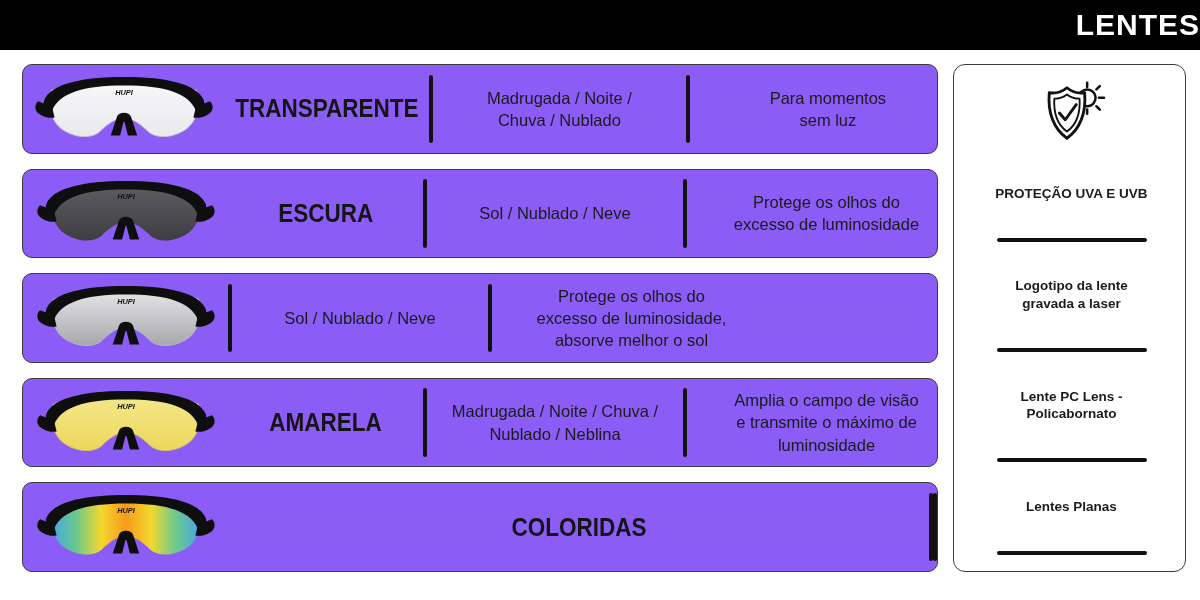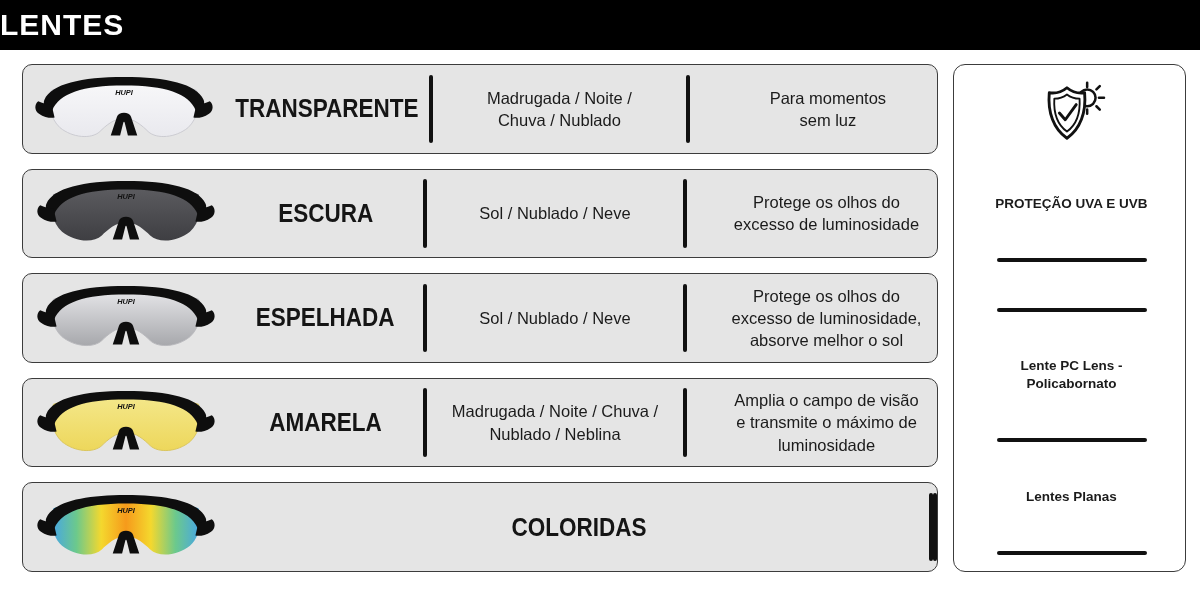--- a/index.html
+++ b/index.html
@@ -1,33 +1,33 @@
 <!DOCTYPE html>
 <html><head>
 <meta charset="utf-8">
 <style>
   html,body{margin:0;padding:0;}
   body{
     width:1200px;height:600px;overflow:hidden;background:#ffffff;
     font-family:"Liberation Sans", sans-serif;color:#1b1b1b;
   }
   .header{
-    height:50px;background:#000;display:flex;align-items:center;justify-content:flex-start;
+    height:50px;background:#000;display:flex;align-items:center;justify-content:flex-end;
   }
   .header h1{
     margin:0;color:#fff;font-size:30px;font-weight:bold;letter-spacing:1px;
   }
   .content{
     display:flex;padding:14px 0 0 22px;gap:15px;
   }
   .main{
     width:916px;height:508px;display:flex;flex-direction:column;gap:15px;
   }
   .row{
-    flex:1;background:#e5e5e5;border:1.6px solid #3c3c3c;border-radius:10px;
+    flex:1;background:#8b5cf6;border:1.6px solid #3c3c3c;border-radius:10px;
     display:flex;align-items:center;box-sizing:border-box;
   }
   .glasses{
     width:205px;display:flex;align-items:center;justify-content:center;
   }
   .name{
     flex:1;text-align:center;font-weight:bold;font-size:25px;color:#151515;white-space:nowrap;
   }
   .name span{display:inline-block;transform:scaleX(.9);letter-spacing:0;}
   .vdiv{
@@ -121,21 +121,20 @@
                 </linearGradient>
               </defs>
               <path d="M22,26 C50,15 180,15 208,26 C213,42 210,62 197,74 C181,87 157,89 146,79 C139,72 128,62 115,62 C102,62 91,72 84,79 C73,89 49,87 33,74 C20,62 17,42 22,26 Z" fill="url(#lg2)" stroke="#b8b8bd" stroke-width="1.2"></path>
               <path d="M13,38 C22,18 60,9 115,9 C170,9 208,18 217,38 C219,42 217,47 213,49 L207,52 C198,30 168,20 115,20 C62,20 32,30 23,52 L17,49 C13,47 11,42 13,38 Z" fill="#0e0e0e"></path>
               <path d="M5,40 C0,44 0,52 6,56 C13,61 21,62 26,61 L22,44 C16,44 10,42 5,40 Z" fill="#0e0e0e"></path>
               <path d="M225,40 C230,44 230,52 224,56 C217,61 209,62 204,61 L208,44 C214,44 220,42 225,40 Z" fill="#0e0e0e"></path>
               <path d="M98,84 L106,60 C108,53 122,53 124,60 L132,84 L120,84 L116,68 C115.5,66 114.5,66 114,68 L110,84 Z" fill="#0e0e0e"></path>
               <text x="115" y="32" text-anchor="middle" font-size="9.5" font-weight="bold" font-style="italic" fill="#111" font-family="Liberation Sans, sans-serif">HUPI</text>
             </svg>
           </div>
-    <div class="name"><span>ESPELHADA</span></div>
     <div class="vdiv"></div>
     <div class="cell cond">Sol / Nublado / Neve</div>
     <div class="vdiv"></div>
     <div class="cell ben">Protege os olhos do
 excesso de luminosidade,
 absorve melhor o sol</div>
   </section>
 
   <section class="row">
     <div class="glasses">
@@ -209,20 +208,24 @@
           <polyline points="31,38 38,46 51,28" fill="none" stroke="#111" stroke-width="3.4" stroke-linecap="round" stroke-linejoin="round"></polyline>
         </svg>
       </div>
 
       <section class="sb-section">
         <span class="sb-title">PROTEÇÃO UVA E UVB</span>
       </section>
 
       <div class="hdiv"></div>
 
+      <section class="sb-section">
+        <span class="sb-text">Logotipo da lente
+gravada a laser</span>
+      </section>
 
       <div class="hdiv"></div>
 
       <section class="sb-section">
         <span class="sb-text">Lente PC Lens -
 Policabornato</span>
       </section>
 
       <div class="hdiv"></div>
 

